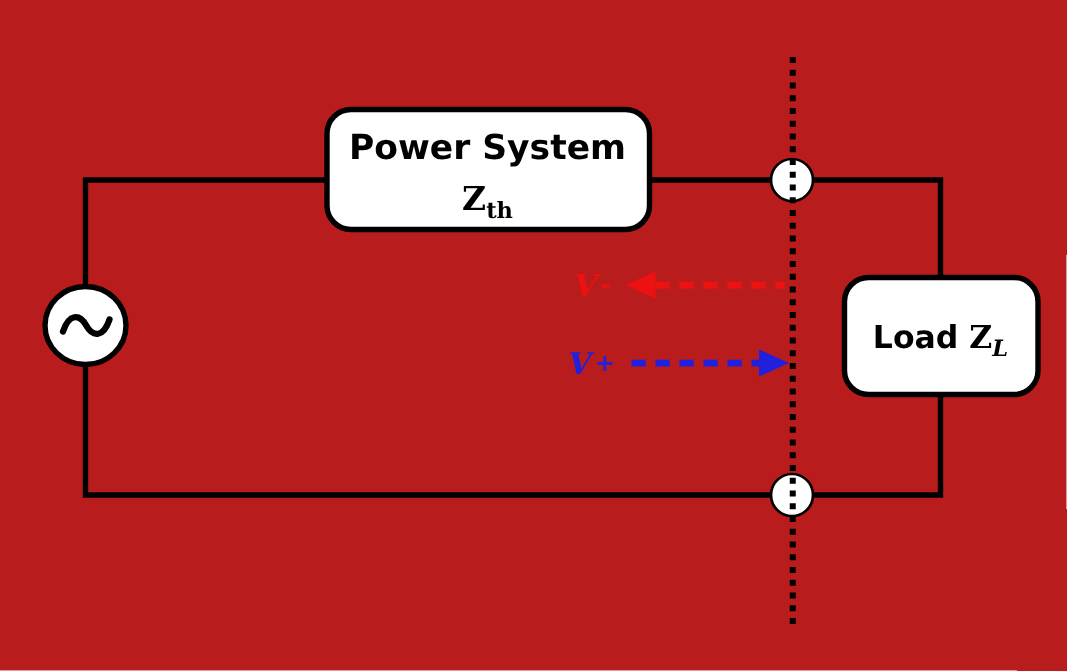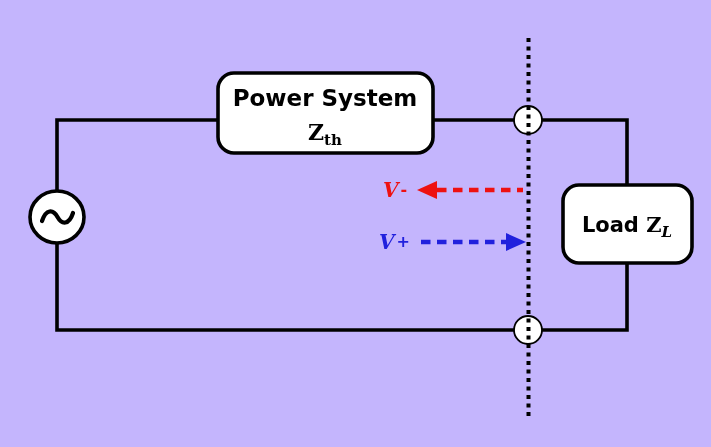--- a/index.html
+++ b/index.html
@@ -5,21 +5,21 @@
   html, body {
     margin: 0;
     padding: 0;
     background: #ffffff;
     font-family: "DejaVu Sans", sans-serif;
   }
   .stage {
     position: relative;
     width: 711px;
     height: 447px;
-    background: #c4b5fd;
+    background: #b91c1c;
     overflow: hidden;
   }
   svg { display: block; }
   .wire {
     fill: none;
     stroke: #000000;
     stroke-width: 3.6;
   }
   .component-box {
     fill: #ffffff;

